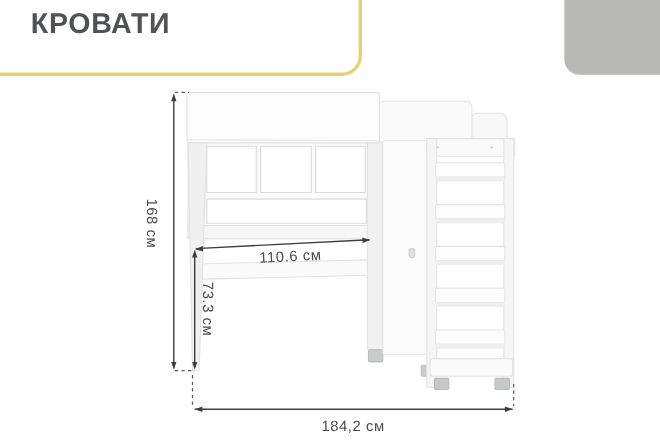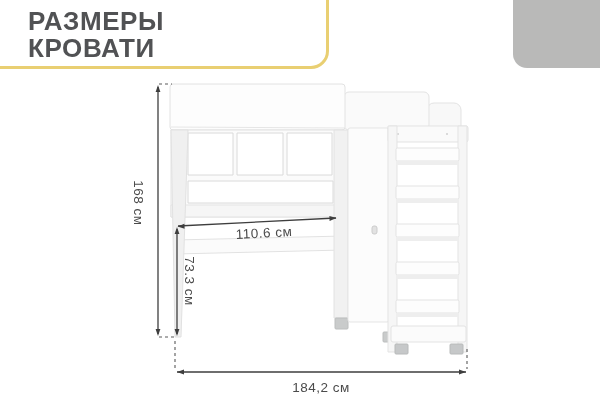--- a/index.html
+++ b/index.html
@@ -30,21 +30,20 @@
 </style>
 </head>
 <body>
 
 <div class="canvas">
 
   <div class="accent-frame"></div>
   <div class="corner-box"></div>
 
   <div class="title">
-    <div>РАЗМЕРЫ</div>
     <div>КРОВАТИ</div>
   </div>
 
   <svg class="diagram-svg" width="600" height="400" viewBox="0 0 600 400">
 
     <g stroke-linejoin="round" stroke-width="1">
 
       <rect x="427" y="103" width="34" height="38" rx="7" fill="#f8f8f8" stroke="#e3e3e3"></rect>
       <rect x="344" y="92" width="85" height="38" rx="5" fill="#fafafa" stroke="#e3e3e3"></rect>
 

